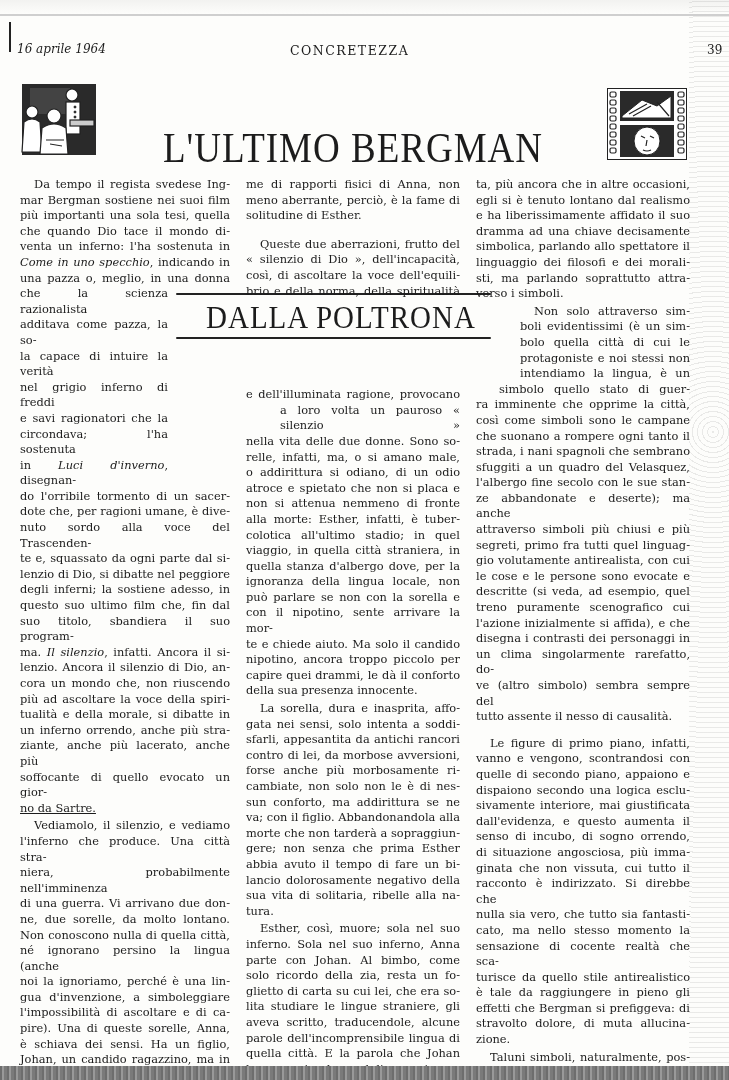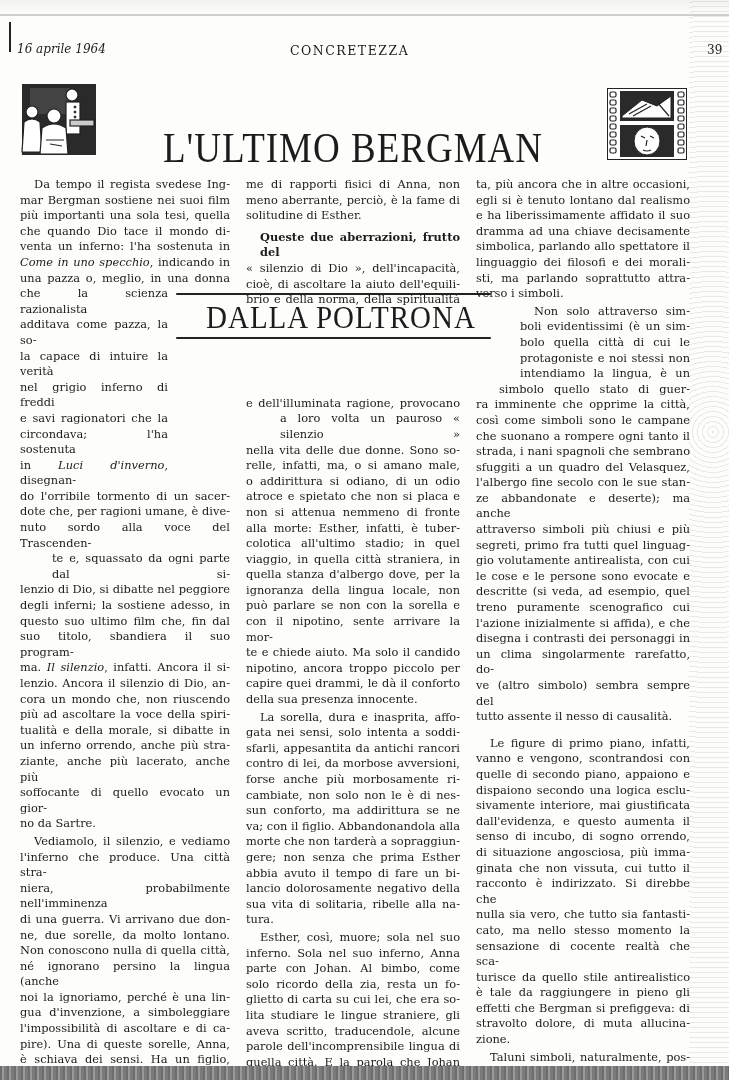--- a/index.html
+++ b/index.html
@@ -118,56 +118,56 @@
     <div style="text-align: justify; text-align-last: justify; width: 148px;">che la scienza razionalista</div>
     <div style="text-align: justify; text-align-last: justify; width: 148px;">additava come pazza, la so-</div>
     <div style="text-align: justify; text-align-last: justify; width: 148px;">la capace di intuire la verità</div>
     <div style="text-align: justify; text-align-last: justify; width: 148px;">nel grigio inferno di freddi</div>
     <div style="text-align: justify; text-align-last: justify; width: 148px;">e savi ragionatori che la</div>
     <div style="text-align: justify; text-align-last: justify; width: 148px;">circondava; l'ha sostenuta</div>
     <div style="text-align: justify; text-align-last: justify; width: 148px;">in <span class="it">Luci d'inverno</span>, disegnan-</div>
     <div style="text-align: justify; text-align-last: justify;">do l'orribile tormento di un sacer-</div>
     <div style="text-align: justify; text-align-last: justify;">dote che, per ragioni umane, è dive-</div>
     <div style="text-align: justify; text-align-last: justify;">nuto sordo alla voce del Trascenden-</div>
-    <div style="text-align: justify; text-align-last: justify; margin-left: 32px;">te e, squassato da ogni parte dal si-</div>
+    <div style="text-align: justify; text-align-last: justify;">te e, squassato da ogni parte dal si-</div>
     <div style="text-align: justify; text-align-last: justify;">lenzio di Dio, si dibatte nel peggiore</div>
     <div style="text-align: justify; text-align-last: justify;">degli inferni; la sostiene adesso, in</div>
     <div style="text-align: justify; text-align-last: justify;">questo suo ultimo film che, fin dal</div>
     <div style="text-align: justify; text-align-last: justify;">suo titolo, sbandiera il suo program-</div>
     <div style="text-align: justify; text-align-last: justify;">ma. <span class="it">Il silenzio</span>, infatti. Ancora il si-</div>
     <div style="text-align: justify; text-align-last: justify;">lenzio. Ancora il silenzio di Dio, an-</div>
     <div style="text-align: justify; text-align-last: justify;">cora un mondo che, non riuscendo</div>
     <div style="text-align: justify; text-align-last: justify;">più ad ascoltare la voce della spiri-</div>
     <div style="text-align: justify; text-align-last: justify;">tualità e della morale, si dibatte in</div>
     <div style="text-align: justify; text-align-last: justify;">un inferno orrendo, anche più stra-</div>
     <div style="text-align: justify; text-align-last: justify;">ziante, anche più lacerato, anche più</div>
     <div style="text-align: justify; text-align-last: justify;">soffocante di quello evocato un gior-</div>
-    <div style="text-align: left; text-align-last: left;">no da Sartre.</div>
+    <div style="text-align: left; text-align-last: left; text-decoration: underline;">no da Sartre.</div>
     <div style="text-align: justify; text-align-last: justify; padding-left: 14px; margin-top: 2px;">Vediamolo, il silenzio, e vediamo</div>
     <div style="text-align: justify; text-align-last: justify;">l'inferno che produce. Una città stra-</div>
     <div style="text-align: justify; text-align-last: justify;">niera, probabilmente nell'imminenza</div>
     <div style="text-align: justify; text-align-last: justify;">di una guerra. Vi arrivano due don-</div>
     <div style="text-align: justify; text-align-last: justify;">ne, due sorelle, da molto lontano.</div>
     <div style="text-align: justify; text-align-last: justify;">Non conoscono nulla di quella città,</div>
     <div style="text-align: justify; text-align-last: justify;">né ignorano persino la lingua (anche</div>
     <div style="text-align: justify; text-align-last: justify;">noi la ignoriamo, perché è una lin-</div>
     <div style="text-align: justify; text-align-last: justify;">gua d'invenzione, a simboleggiare</div>
     <div style="text-align: justify; text-align-last: justify;">l'impossibilità di ascoltare e di ca-</div>
     <div style="text-align: justify; text-align-last: justify;">pire). Una di queste sorelle, Anna,</div>
     <div style="text-align: justify; text-align-last: justify;">è schiava dei sensi. Ha un figlio,</div>
     <div style="text-align: justify; text-align-last: justify;">Johan, un candido ragazzino, ma in</div>
     <div style="text-align: justify; text-align-last: justify;">lei non c'è nulla della madre: è solo</div>
   </div>
 <div class="col col2">
     <div style="text-align: justify; text-align-last: justify;">me di rapporti fisici di Anna, non</div>
     <div style="text-align: justify; text-align-last: justify;">meno aberrante, perciò, è la fame di</div>
     <div style="text-align: left; text-align-last: left;">solitudine di Esther.</div>
-    <div style="text-align: justify; text-align-last: justify; padding-left: 14px; margin-top: 6px; font-weight: bold;">Queste due aberrazioni, frutto del</div>
+    <div style="text-align: justify; text-align-last: justify; padding-left: 14px; margin-top: 13px;">Queste due aberrazioni, frutto del</div>
     <div style="text-align: justify; text-align-last: justify;">« silenzio di Dio », dell'incapacità,</div>
-    <div style="text-align: justify; text-align-last: justify;">cioè, di ascoltare la aiuto dell'equili-</div>
+    <div style="text-align: justify; text-align-last: justify;">così, di ascoltare la voce dell'equili-</div>
     <div style="text-align: justify; text-align-last: justify;">brio e della norma, della spiritualità</div>
     <div style="text-align: justify; text-align-last: justify; margin-top: 88px;">e dell'illuminata ragione, provocano</div>
     <div style="text-align: justify; text-align-last: justify; margin-left: 34px;">a loro volta un pauroso « silenzio »</div>
     <div style="text-align: justify; text-align-last: justify;">nella vita delle due donne. Sono so-</div>
     <div style="text-align: justify; text-align-last: justify;">relle, infatti, ma, o si amano male,</div>
     <div style="text-align: justify; text-align-last: justify;">o addirittura si odiano, di un odio</div>
     <div style="text-align: justify; text-align-last: justify;">atroce e spietato che non si placa e</div>
     <div style="text-align: justify; text-align-last: justify;">non si attenua nemmeno di fronte</div>
     <div style="text-align: justify; text-align-last: justify;">alla morte: Esther, infatti, è tuber-</div>
     <div style="text-align: justify; text-align-last: justify;">colotica all'ultimo stadio; in quel</div>

